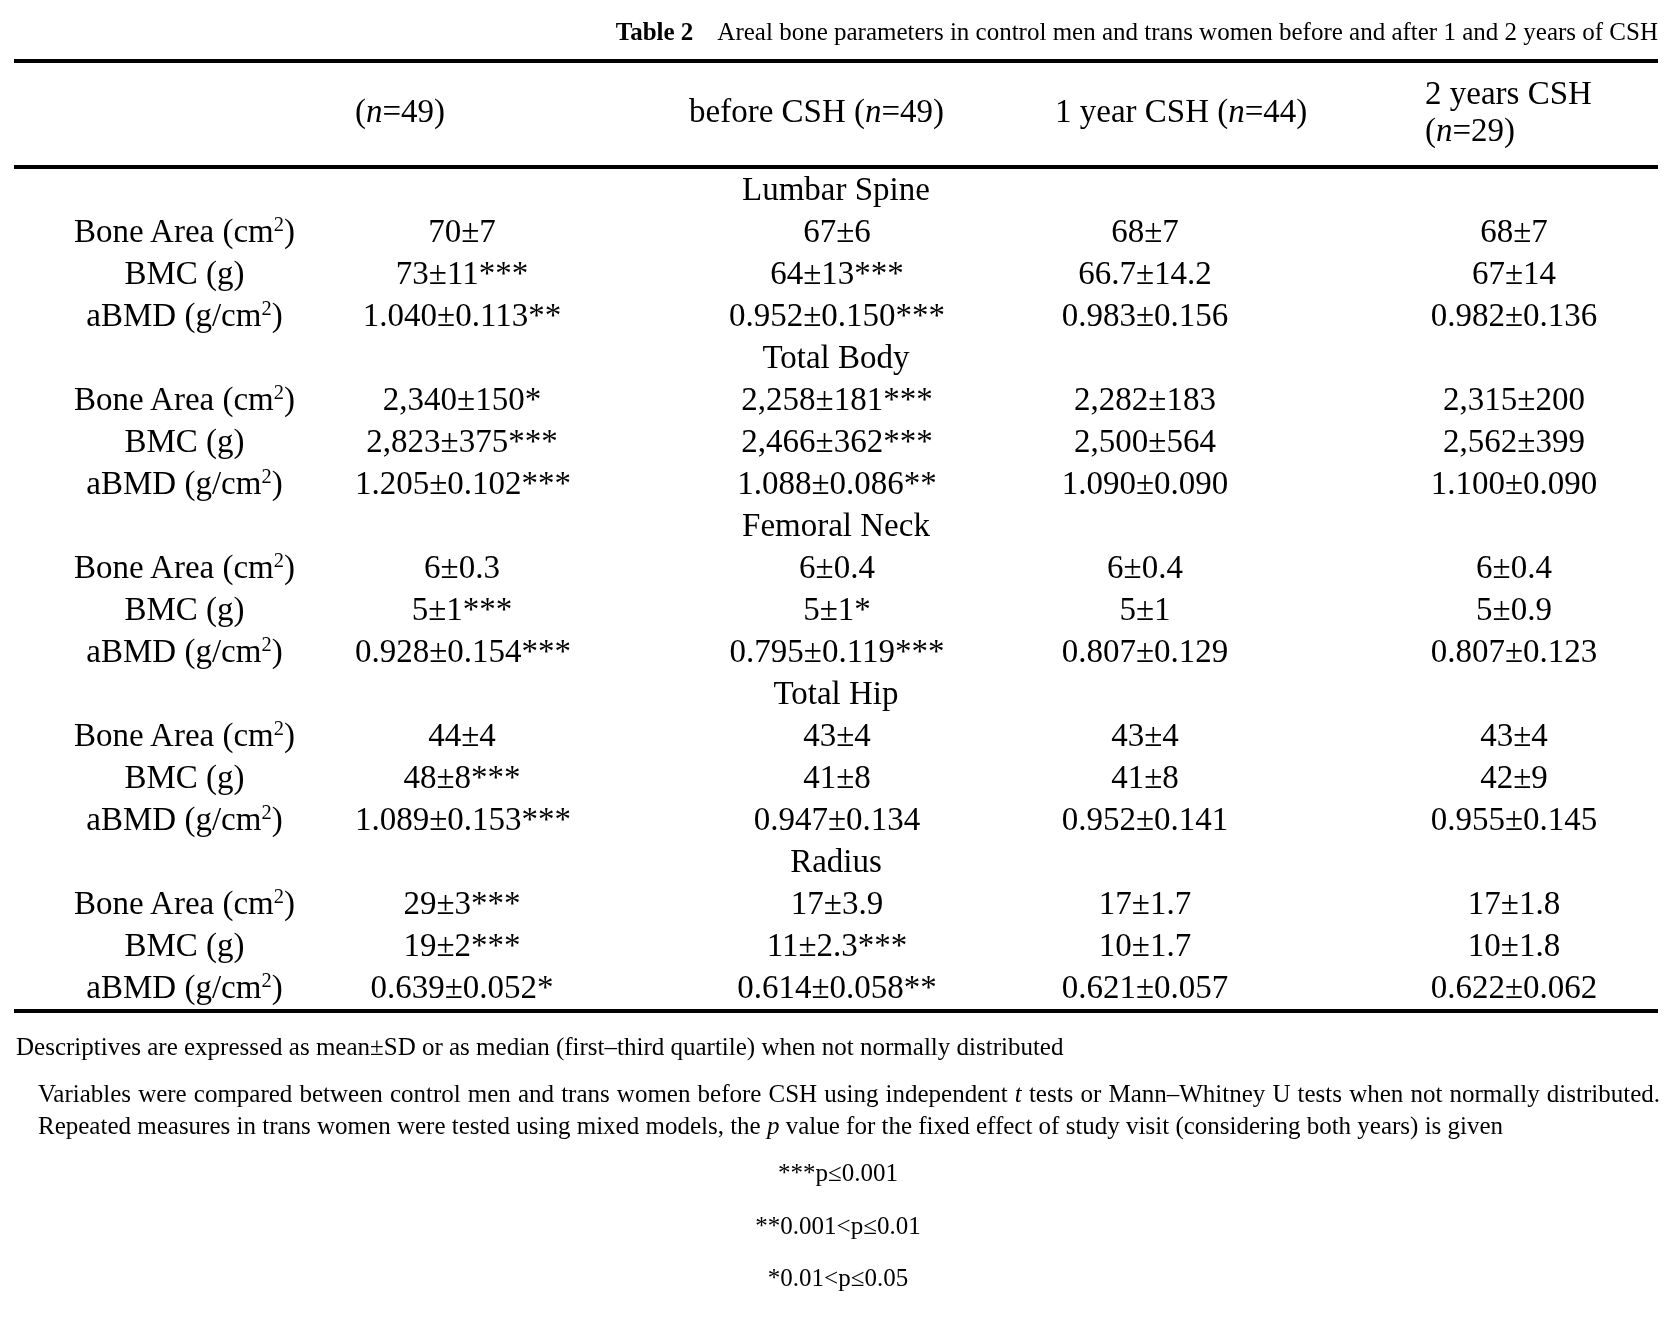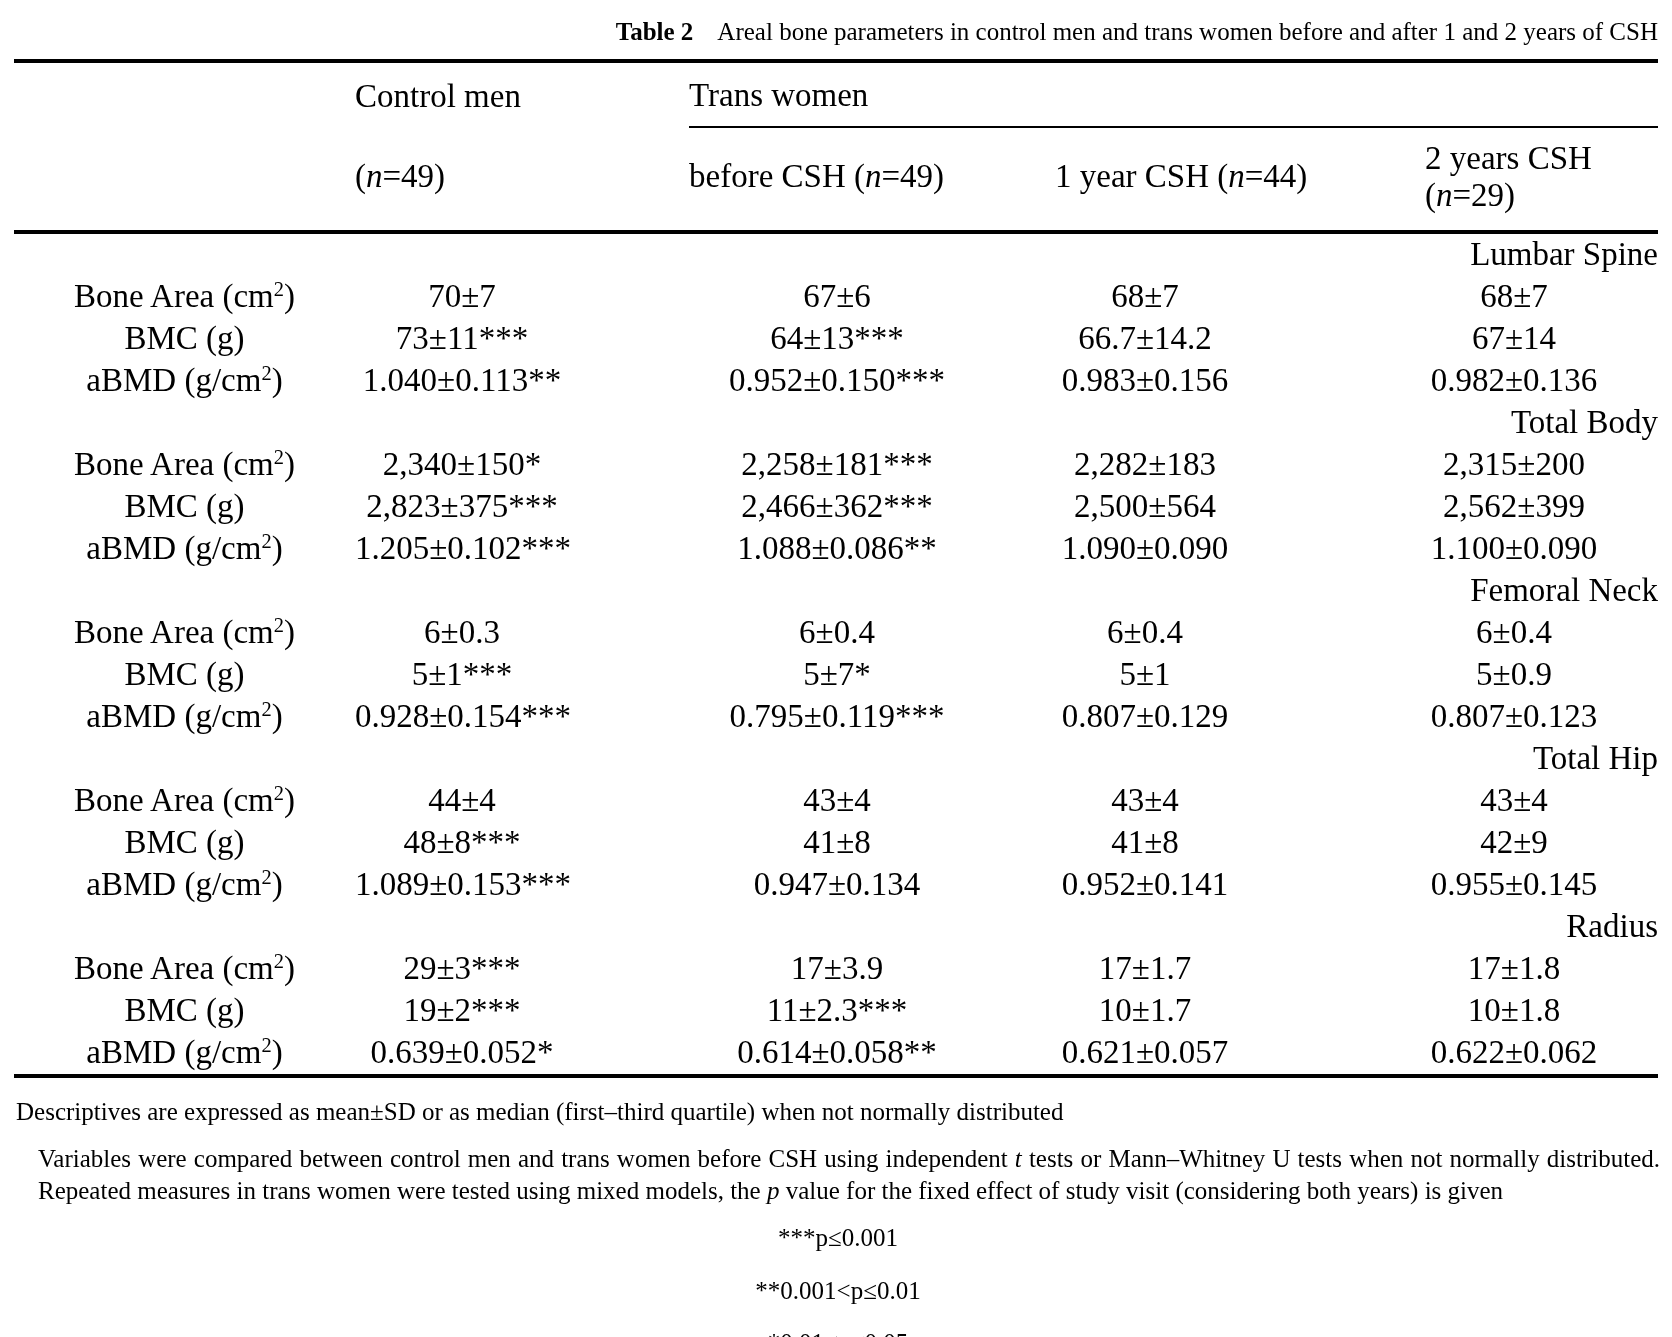--- a/index.html
+++ b/index.html
@@ -49,21 +49,21 @@
     vertical-align: bottom;
   }
   tr.group-row th.trans-group {
     border-bottom: 2px solid #000;
   }
   tr.sub-row th {
     padding: 12px 0 16px 0;
     border-bottom: 4px solid #000;
   }
   tbody td { height: 42px; }
-  td.section-cell { text-align: right; }
+  td.section-cell { text-align: center; }
   td.row-label { text-align: center; }
   td.val { text-align: center; }
   td.val.c1 { padding-right: 120px; }
   td.val.c2 { padding-right: 70px; }
   td.val.c3 { padding-right: 190px; }
   td.val.c4 { padding-right: 55px; }
   sup {
     font-size: 0.62em;
     vertical-align: baseline;
     position: relative;
@@ -93,25 +93,20 @@
 
   <table class="main">
     <colgroup>
       <col style="width:341px">
       <col style="width:334px">
       <col style="width:366px">
       <col style="width:370px">
       <col style="width:233px">
     </colgroup>
     <thead>
-      <tr class="group-row">
-        <th></th>
-        <th>Control men</th>
-        <th class="trans-group" colspan="3">Trans women</th>
-      </tr>
       <tr class="sub-row">
         <th></th>
         <th><span>(</span><i>n</i><span>=49)</span></th>
         <th><span>before CSH (</span><i>n</i><span>=49)</span></th>
         <th><span>1 year CSH (</span><i>n</i><span>=44)</span></th>
         <th><span>2 years CSH (</span><i>n</i><span>=29)</span></th>
       </tr>
     </thead>
     <tbody>
         <tr>
@@ -168,21 +163,21 @@
         <tr>
           <td class="row-label"><span>Bone Area (cm</span><sup>2</sup><span>)</span></td>
           <td class="val c1">6±0.3</td>
           <td class="val c2">6±0.4</td>
           <td class="val c3">6±0.4</td>
           <td class="val c4">6±0.4</td>
         </tr>
         <tr>
           <td class="row-label"><span>BMC (g)</span></td>
           <td class="val c1">5±1***</td>
-          <td class="val c2">5±7*</td>
+          <td class="val c2">5±1*</td>
           <td class="val c3">5±1</td>
           <td class="val c4">5±0.9</td>
         </tr>
         <tr>
           <td class="row-label"><span>aBMD (g/cm</span><sup>2</sup><span>)</span></td>
           <td class="val c1">0.928±0.154***</td>
           <td class="val c2">0.795±0.119***</td>
           <td class="val c3">0.807±0.129</td>
           <td class="val c4">0.807±0.123</td>
         </tr>

